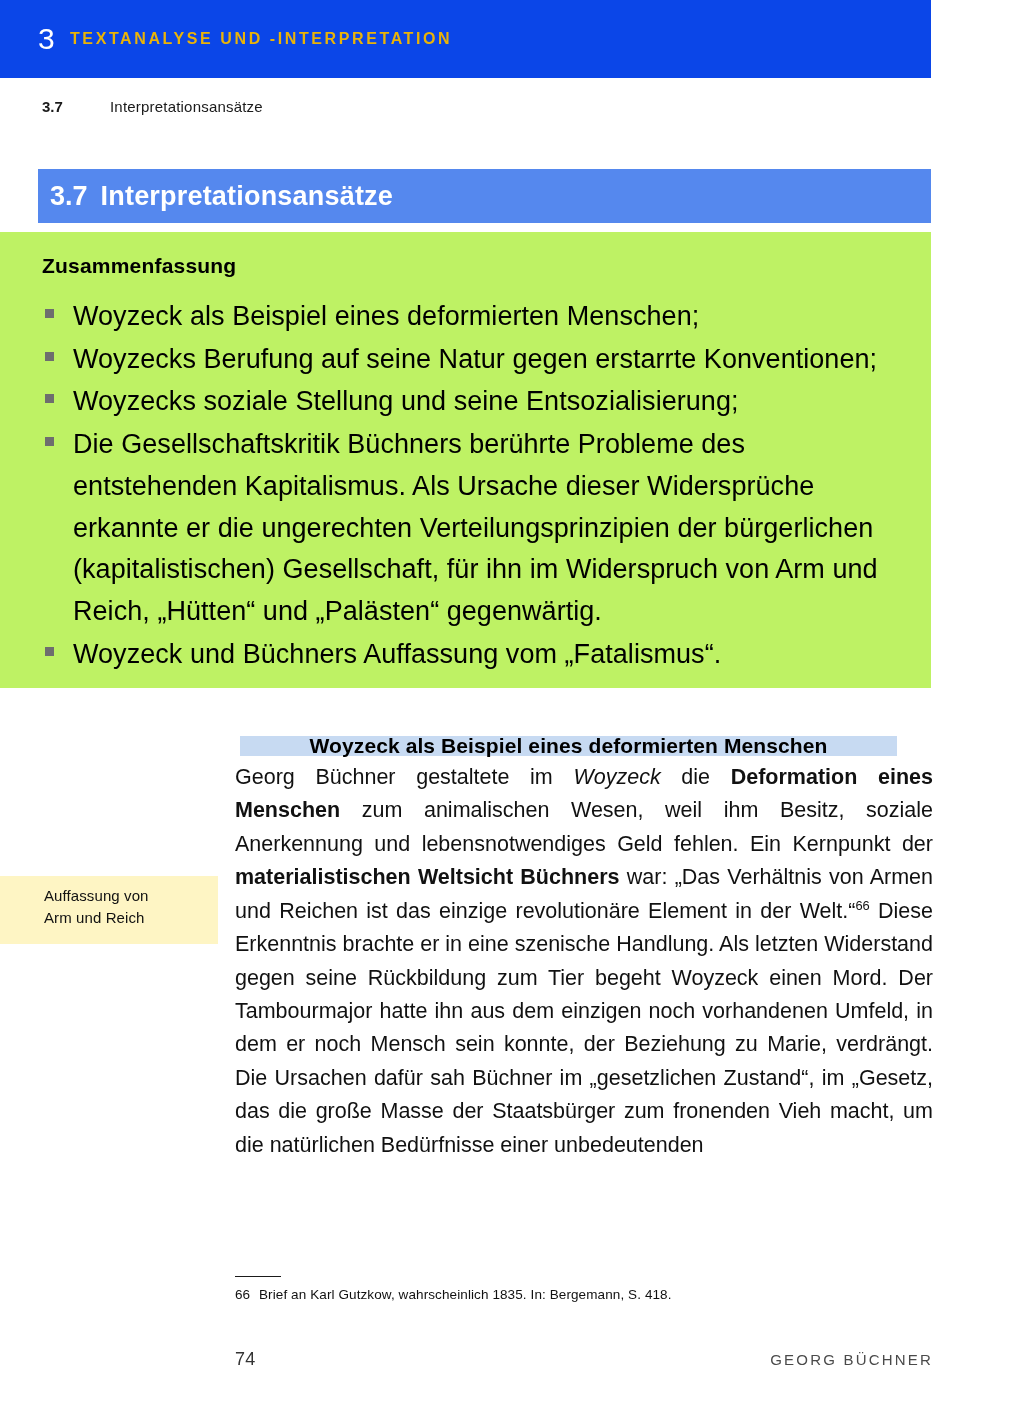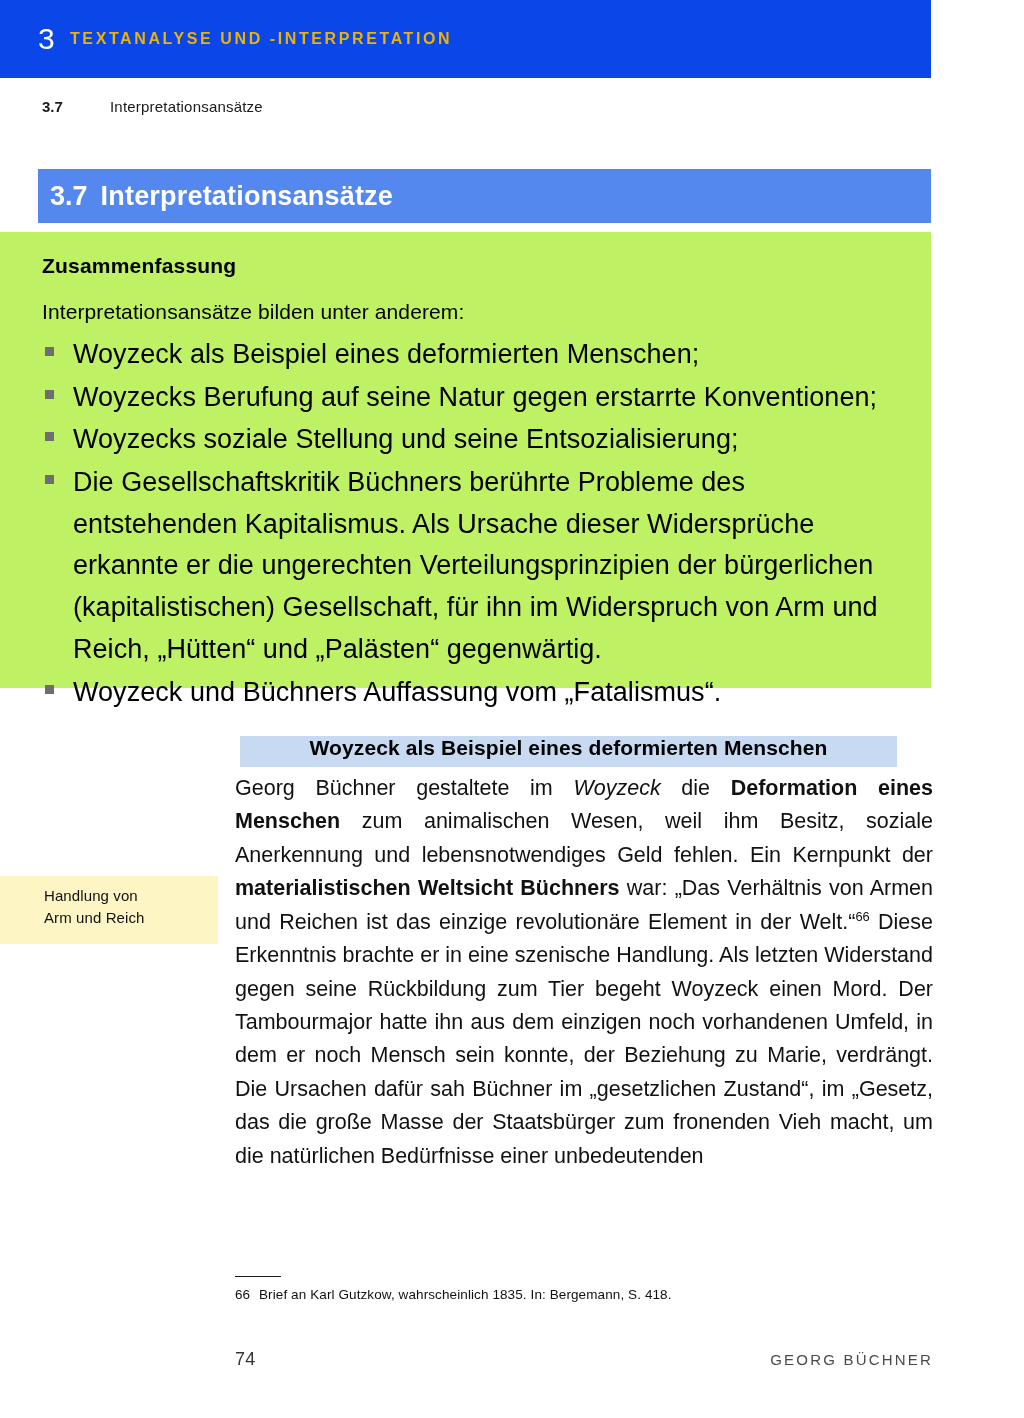--- a/index.html
+++ b/index.html
@@ -160,22 +160,23 @@
   .text-column {
     position: absolute;
     left: 235px;
     top: 736px;
     width: 698px;
   }
   .subsection-bar {
     background: #C7DAF2;
     width: 657px;
     margin-left: 5px;
-    height: 31px;
-    display: flex;
+    height: 20px;
+    display: flex;
+    align-items: center;
     justify-content: center;
     box-sizing: border-box;
   }
   .subsection-bar-title {
     font-size: 21px;
     font-weight: 700;
     color: #000000;
     letter-spacing: 0.1px;
   }
   .body-text {
@@ -255,21 +256,20 @@
   <span class="breadcrumb-label">Interpretationsansätze</span>
 </div>
 
 <div class="section-bar">
   <span class="section-bar-num">3.7</span>
   <span class="section-bar-title">Interpretationsansätze</span>
 </div>
 
 <div class="summary-box">
   <div class="summary-heading">Zusammenfassung</div>
-  <p class="summary-intro">Interpretationsansätze bilden unter anderem:</p>
   <ul class="summary-list">
     <li>
       <span class="bullet-square"></span>
       <span>Woyzeck als Beispiel eines deformierten Menschen;</span>
     </li>
     <li>
       <span class="bullet-square"></span>
       <span>Woyzecks Berufung auf seine Natur gegen erstarrte Konventionen;</span>
     </li>
     <li>
@@ -284,21 +284,21 @@
       <span>Die Gesellschaftskritik Büchners berührte Probleme des entstehenden Kapitalismus. Als Ursache dieser Widersprüche erkannte er die ungerechten Verteilungsprinzipien der bürgerlichen (kapitalistischen) Gesellschaft, für ihn im Widerspruch von Arm und Reich, „Hütten“ und „Palästen“ gegenwärtig.</span>
     </li>
     <li>
       <span class="bullet-square"></span>
       <span>Woyzeck und Büchners Auffassung vom „Fatalismus“.</span>
     </li>
   </ul>
 </div>
 
 <div class="margin-note">
-  <div>Handlung von</div>
+  <div>Auffassung von</div>
   <div>Arm und Reich</div>
 </div>
 
 <div class="text-column">
   <div class="subsection-bar">
     <span class="subsection-bar-title">Woyzeck als Beispiel eines deformierten Menschen</span>
   </div>
   <p class="body-text"><span>Georg Büchner gestaltete im </span><i>Woyzeck</i><span> die </span><b>Deformation eines Menschen</b><span> zum animalischen Wesen, weil ihm Besitz, soziale Anerkennung und lebensnotwendiges Geld fehlen. Ein Kernpunkt der </span><b>materialistischen Weltsicht Büchners</b><span> war: „Das Verhältnis von Armen und Reichen ist das einzige revolutionäre Element in der Welt.“</span><sup>66</sup><span> Diese Erkenntnis brachte er in eine szenische Handlung. Als letzten Widerstand gegen seine Rückbildung zum Tier begeht Woyzeck einen Mord. Der Tambourmajor hatte ihn aus dem einzigen noch vorhandenen Umfeld, in dem er noch Mensch sein konnte, der Beziehung zu Marie, verdrängt. Die Ursachen dafür sah Büchner im „gesetzlichen Zustand“, im „Gesetz, das die große Masse der Staatsbürger zum fronenden Vieh macht, um die natürlichen Bedürfnisse einer unbedeutenden</span></p>
 </div>
 

